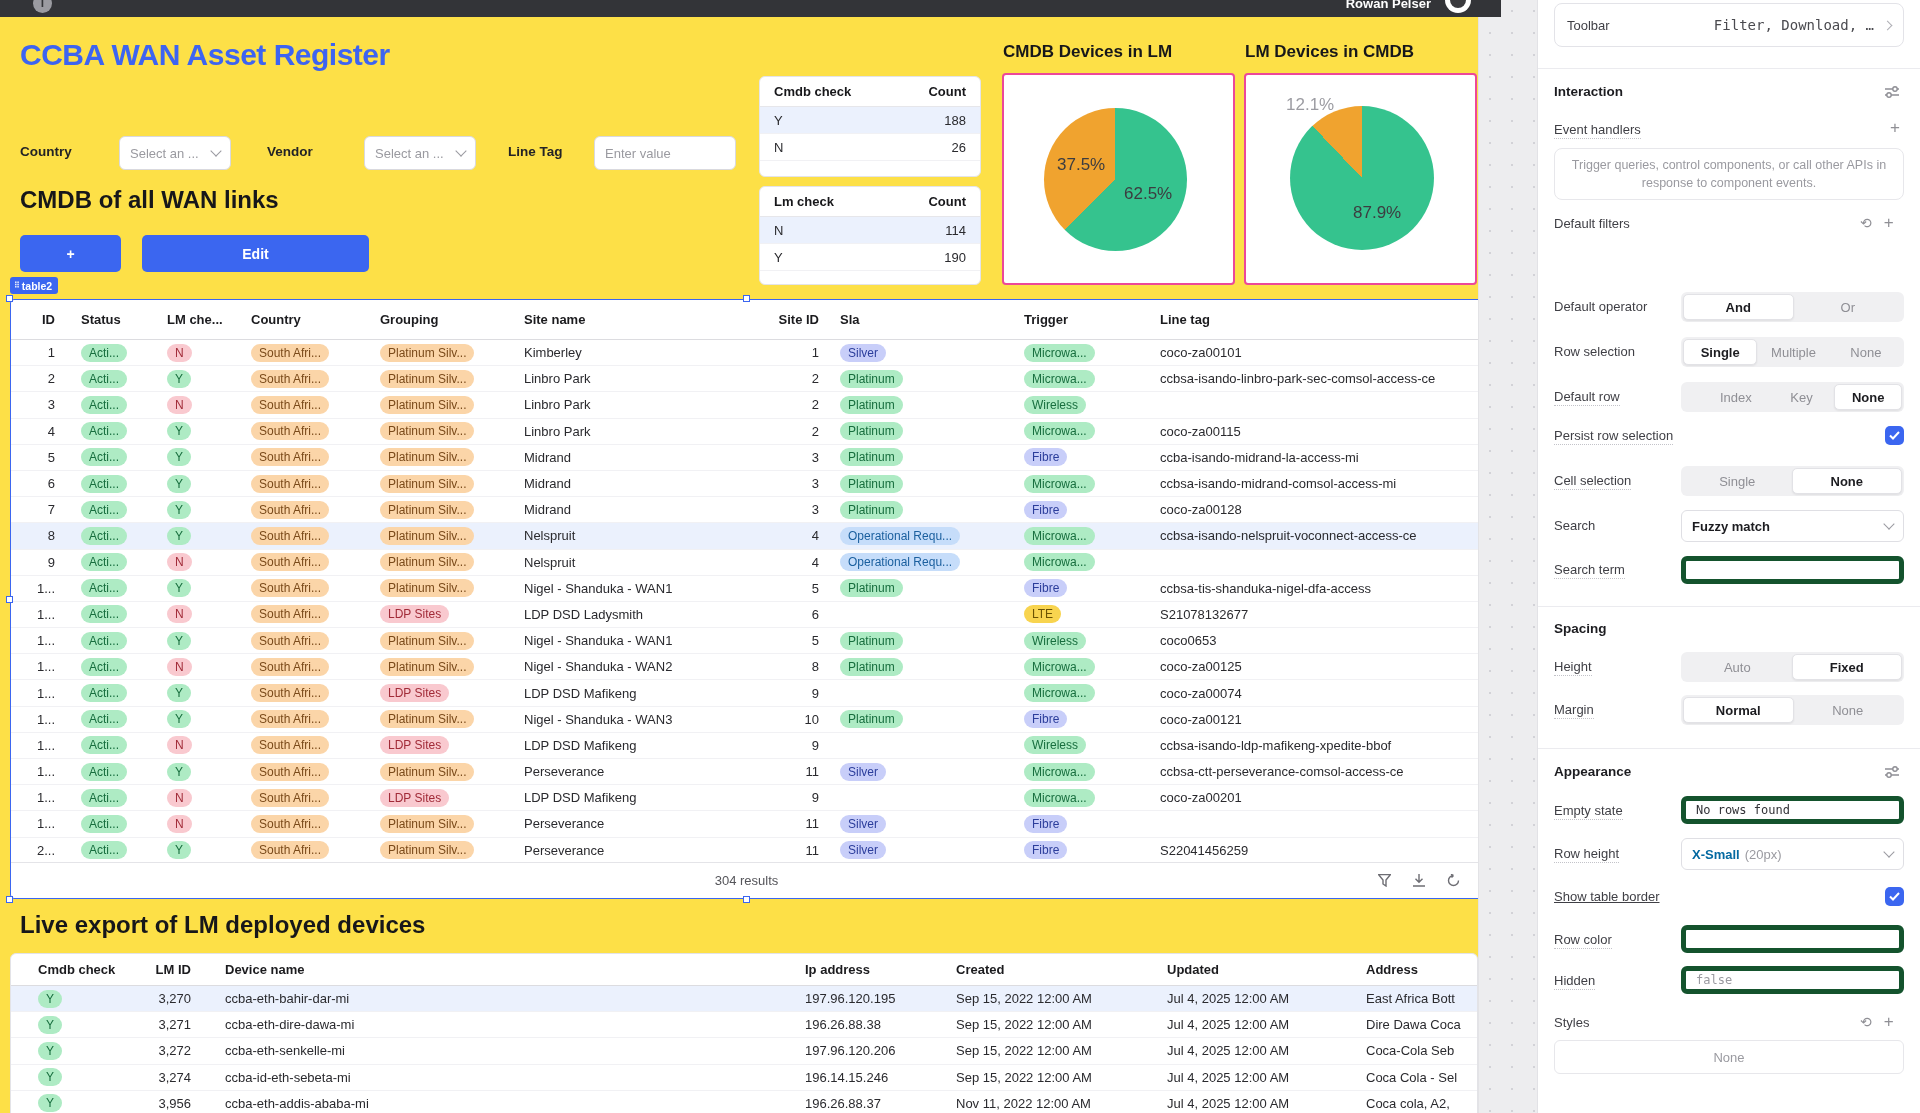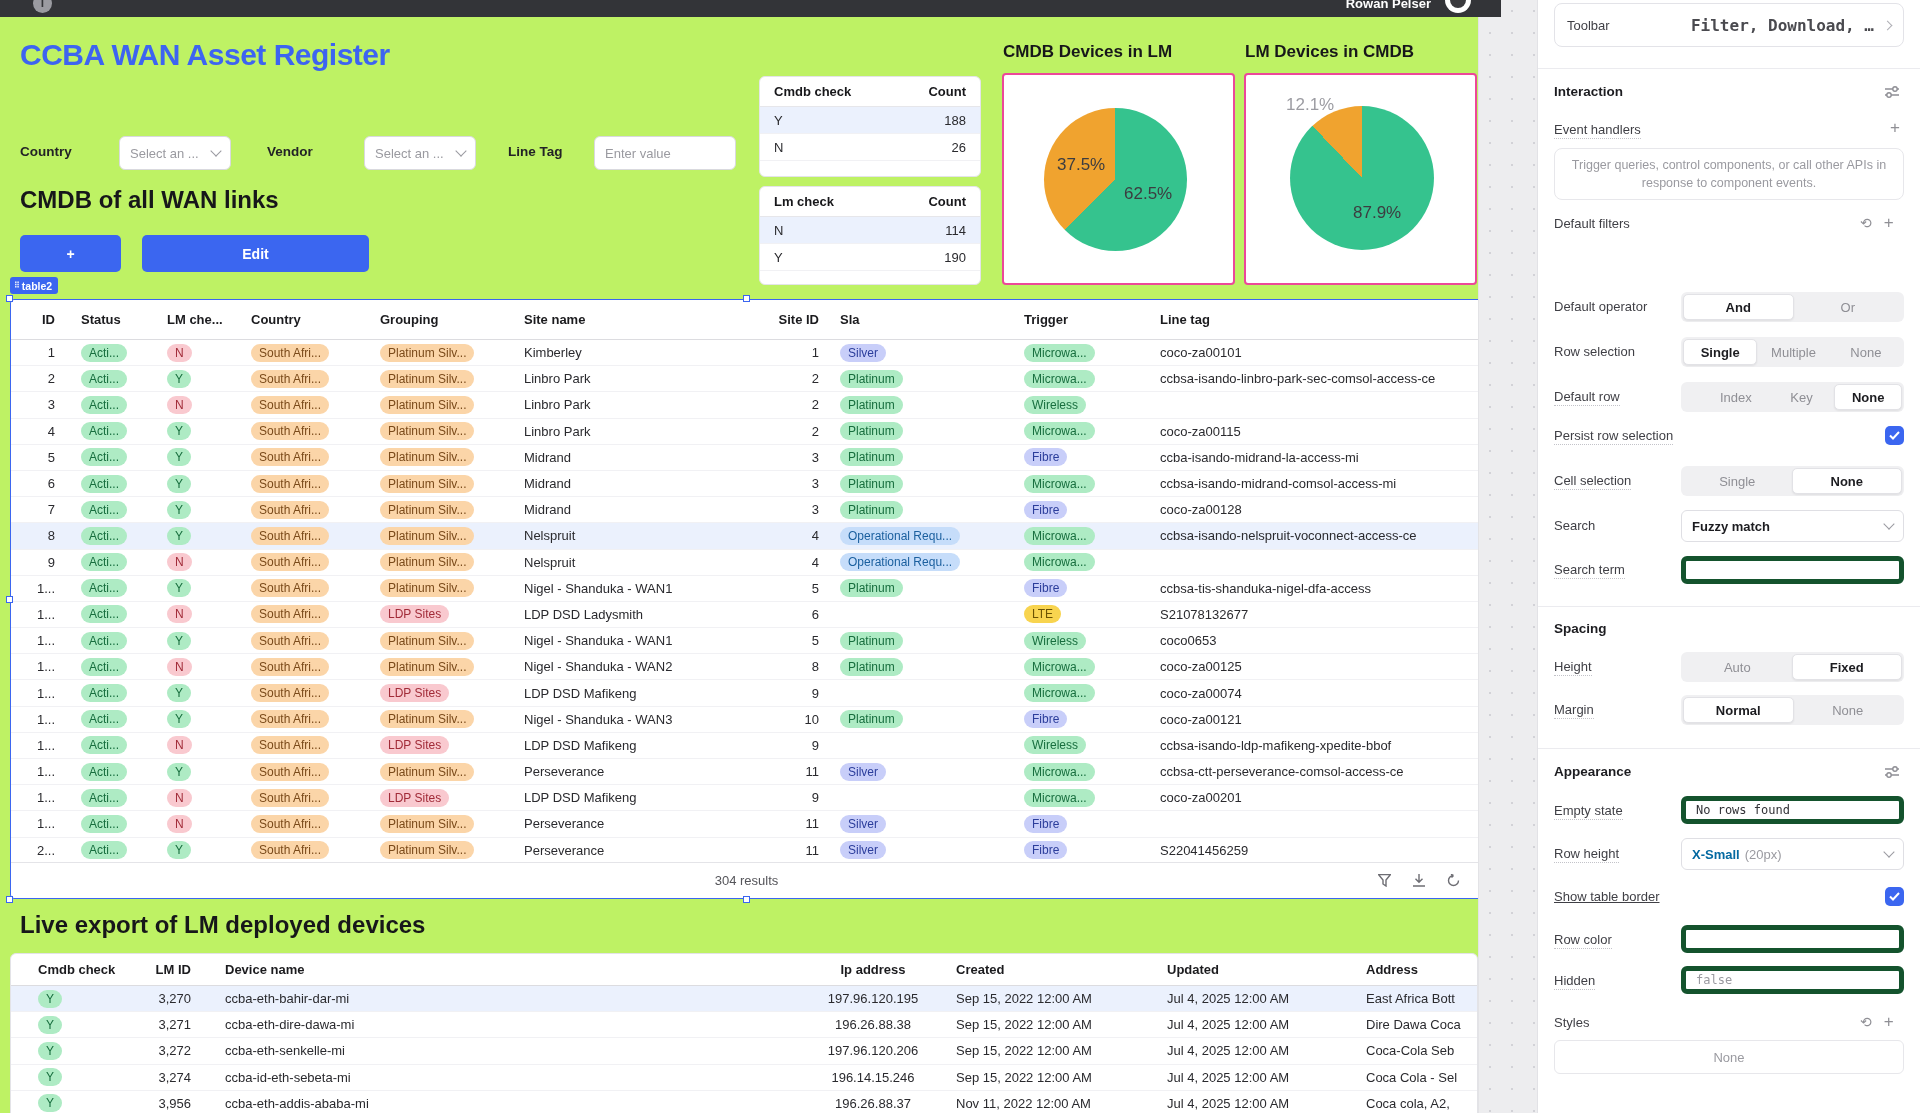--- a/index.html
+++ b/index.html
@@ -1,21 +1,21 @@
 <!DOCTYPE html>
 <html><head>
 <meta charset="utf-8">
 <style>
   * { margin:0; padding:0; box-sizing:border-box; }
   html,body { width:1920px; height:1113px; overflow:hidden; background:#fff;
     font-family:"Liberation Sans", sans-serif; }
   #stage { position:absolute; top:0; left:0; width:1920px; height:1113px; }
 
   
-  .canvas { position:absolute; left:0; top:0; width:1478px; height:1113px; background:#bef264; z-index:0;padding-left:42px; }
+  .canvas { position:absolute; left:0; top:0; width:1478px; height:1113px; background:#fde047; z-index:0;padding-left:42px; }
   .gutter { position:absolute; left:1478px; top:0; width:59px; height:1113px; background:#ededef;
     background-image:radial-gradient(#d2d2d7 1px, transparent 1.2px); background-size:22px 22px; z-index:1;
     border-left:1px solid #e3e3e6;}
   .panel { position:absolute; left:1537px; top:0; width:383px; height:1113px; background:#fff;
     border-left:1px solid #e2e2e6; z-index:2; }
   .topbar { position:absolute; left:0; top:0; width:1501px; height:17px; background:#333438; z-index:5; overflow:hidden; }
 
   
   .info-circle { position:absolute; left:33px; top:-6px; width:19px; height:19px; border-radius:50%;
     background:#9b9ba1; color:#333438; font-size:12px; font-weight:700; text-align:center; line-height:19px; }
@@ -82,21 +82,21 @@
   .c9{flex:1; padding-left:17px; overflow:hidden; white-space:nowrap;}
 
   
   .table2-frame { position:absolute; left:10px; top:953px; width:1468px; height:170px; background:#fff;
     border:1px solid #e3e3e7; border-radius:6px 6px 0 0; overflow:hidden; }
   .b-head { display:flex; height:32px; align-items:center; border-bottom:1px solid #dcdce0;
     font-size:13px; font-weight:700; color:#1b1b1e; }
   .b0{width:110px; padding-left:27px; flex:none;}
   .b1{width:80px; text-align:right; padding-right:10px; flex:none;}
   .b2{width:590px; padding-left:24px; flex:none;}
-  .b3{width:150px; padding-left:14px; flex:none;text-align:center;}
+  .b3{width:150px; padding-left:14px; flex:none;}
   .b4{width:212px; padding-left:15px; flex:none;}
   .b5{width:200px; padding-left:14px; flex:none;}
   .b6{flex:1; padding-left:13px; overflow:hidden; white-space:nowrap;}
 
   
   .tag { display:inline-block; height:18px; line-height:18px; border-radius:9px; padding:0 8px; font-size:12px; }
   .tag-green{background:#aeebc4;color:#176e3e}
   .tag-red{background:#f9c9cf;color:#a12b38}
   .tag-peach{background:#fbd5a8;color:#7a4a1a}
   .tag-lavender{background:#c8cef9;color:#2b3d9b}
@@ -106,21 +106,21 @@
   
   .panel * { font-size:13px; }
   .p-abs { position:absolute; }
   .p-label { color:#3f3f45; }
   .p-label.dot span { border-bottom:1px dotted #c3c3c9; padding-bottom:1px; }
   .p-section { font-weight:700; color:#1d1d21; font-size:13.5px; }
   .p-divider { position:absolute; left:0; width:383px; height:1px; background:#ebebef; }
   .toolbar-box { position:absolute; left:16px; top:3px; width:350px; height:44px; border:1px solid #e3e3e8;
     border-radius:8px; display:flex; align-items:center; padding:0 12px; }
   .mono { font-family:"DejaVu Sans Mono", monospace; }
-  .toolbar-val { margin-left:auto; color:#4a4a4f; font-size:16px;font-weight:bold; }
+  .toolbar-val { margin-left:auto; color:#4a4a4f; font-size:14px; }
   .chev-r { width:7px; height:7px; border-right:1.6px solid #aeaeb4; border-bottom:1.6px solid #aeaeb4;
     transform:rotate(-45deg); margin-left:10px; }
   .evt-box { position:absolute; left:16px; top:148px; width:350px; height:52px; border:1px solid #e7e7eb; border-radius:8px;
     display:flex; align-items:center; justify-content:center; text-align:center; color:#9a9aa0; font-size:12.5px; line-height:1.45; padding:0 14px;}
   .ghost-box { position:absolute; left:16px; width:350px; border:1px solid #e7e7eb; border-radius:6px;
     display:flex; align-items:center; justify-content:center; color:#9a9aa0; }
   .seg { position:absolute; left:143px; width:223px; height:30px; background:#f0f0f2; border-radius:6px; display:flex; padding:2px; }
   .seg > div { flex:1; display:flex; align-items:center; justify-content:center; color:#8f8f95; border-radius:5px; cursor:pointer; }
   .seg > div.on { background:#fff; color:#1c1c20; font-weight:700; border:1px solid #e2e2e6; box-shadow:0 1px 2px rgba(0,0,0,.07); }
   .drop { position:absolute; left:143px; width:223px; height:32px; background:#fff; border:1px solid #dfdfe4; border-radius:6px;

